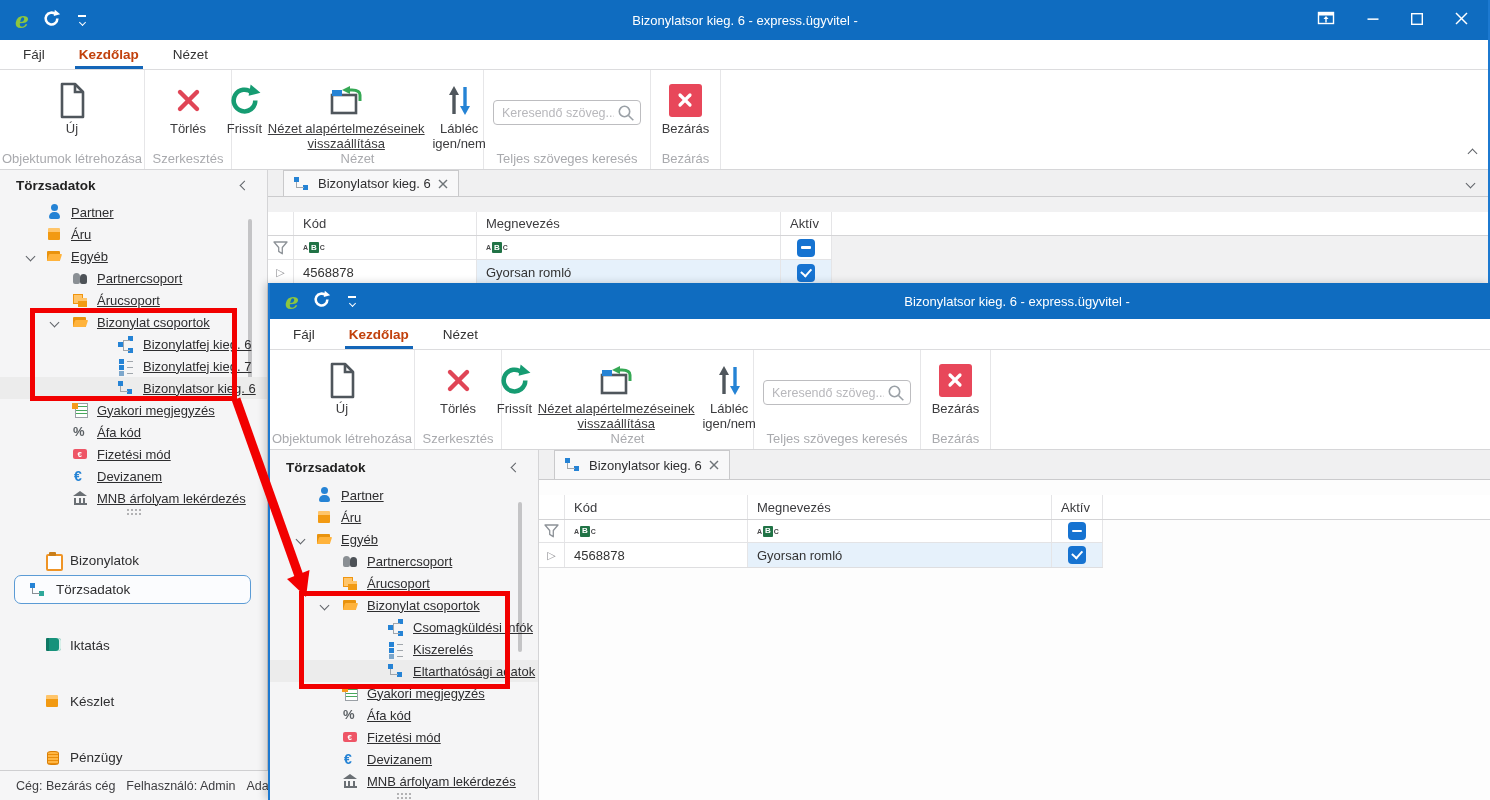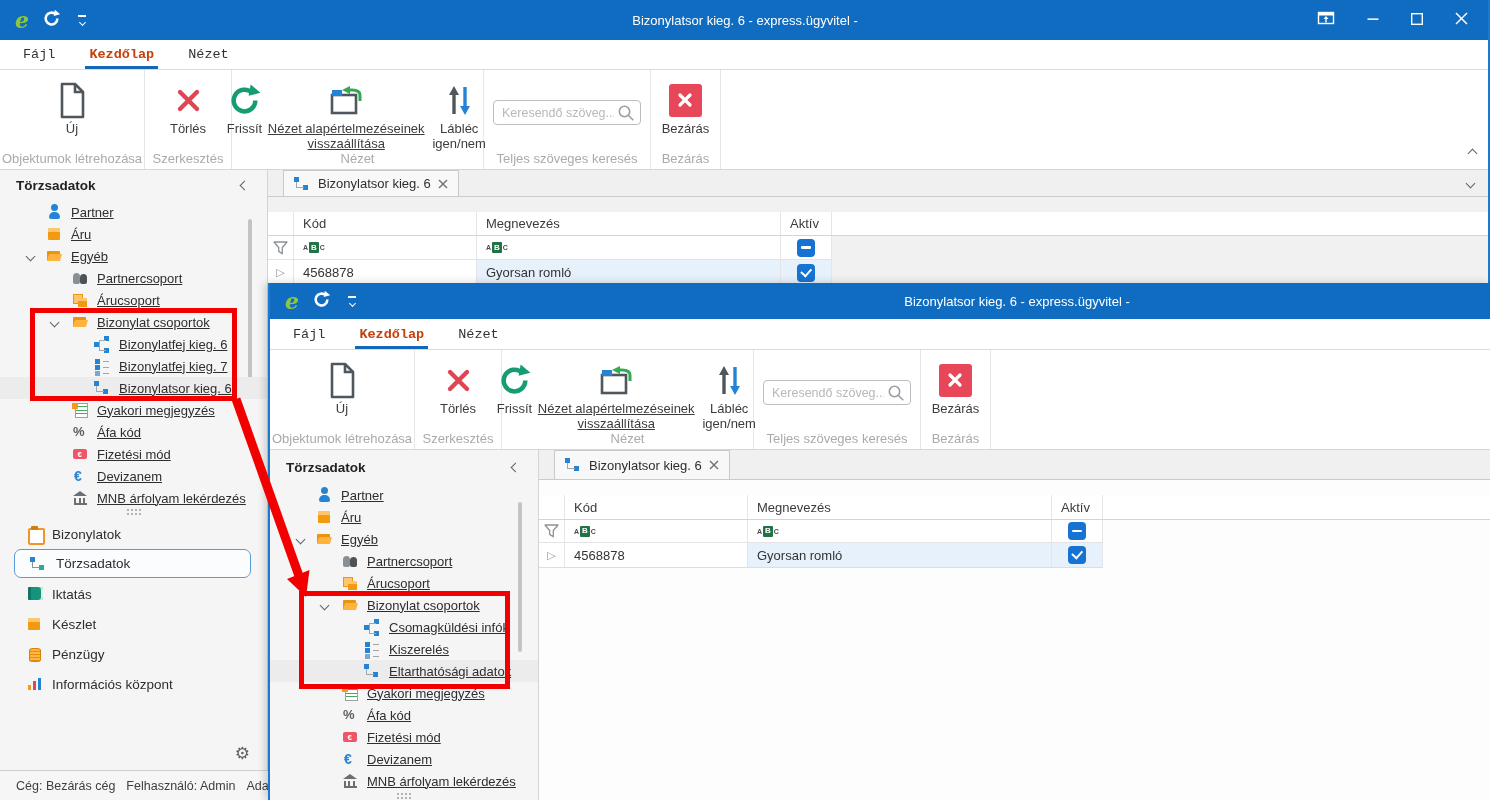--- a/index.html
+++ b/index.html
@@ -26,21 +26,21 @@
 .chv.white { border-color:#fff; width:5px; height:5px; }
 .chv.down { transform:rotate(45deg); }
 .chv.up { transform:rotate(-135deg); }
 .chv.left { transform:rotate(135deg); }
 .wbtns { position:absolute; right:22px; top:0; height:100%; display:flex; align-items:center; gap:32px; }
 .edge-r { position:absolute; right:0; top:0; width:2px; height:283px; background:#1c79d0; z-index:5; }
 
 
 .menurow { height:30px; background:#fff; border-bottom:1px solid #dcdcde; display:flex; align-items:flex-end; padding-left:6px; }
 .inner .menurow { height:31px; }
-.mtab { padding:0 17px; height:100%; display:flex; align-items:center; font-size:13.5px; color:#333; position:relative;font-family:Liberation Mono, monospace; }
+.mtab { padding:0 17px; height:100%; display:flex; align-items:center; font-size:13.5px; color:#333; position:relative; }
 .mtab.active { font-weight:bold; color:#c2410c; }
 .mtab.active::after { content:""; position:absolute; left:13px; right:13px; bottom:0; height:3px; background:#1466b8; }
 
 
 .ribbon { position:relative; height:100px; background:#fff; border-bottom:1px solid #d6d6d8; display:flex; }
 .rgroup { position:relative; border-right:1px solid #e6e6e8; display:flex; justify-content:center; }
 .rgroup .glabel { position:absolute; bottom:3px; left:0; right:0; text-align:center; font-size:13px; color:#a9aaae; white-space:nowrap; overflow:hidden; }
 .g-create { width:145px; } .g-edit { width:87px; } .g-view { width:252px; gap:4px; } .g-search { width:167px; } .g-close { width:70px; }
 .rbtn { display:flex; flex-direction:column; align-items:center; padding-top:8px; }
 .rbtn .icn { height:44px; display:flex; align-items:center; justify-content:center; }
@@ -59,31 +59,31 @@
 
 
 .sidebar { width:268px; flex:none; background:#f5f5f6; border-right:1px solid #d4d4d6; display:flex; flex-direction:column; position:relative; overflow:hidden; }
 .inner .sidebar { width:269px; }
 .sbheader { height:31px; flex:none; display:flex; align-items:center; justify-content:space-between; padding:0 19px 0 16px; }
 .inner .sbheader { height:34px; }
 .sbheader .sbtitle { font-size:13.5px; font-weight:bold; color:#222; }
 .tree { position:relative; height:305px; flex:none; overflow:hidden; }
 .inner .tree { height:auto; flex:1; }
 .titem { position:relative; height:22px; display:flex; align-items:center; gap:8px; font-size:13px; color:#2e2e30;text-decoration:underline; }
-.titem.lvl1 { padding-left:46px; } .titem.lvl2 { padding-left:72px; } .titem.lvl3 { padding-left:94px; }
+.titem.lvl1 { padding-left:46px; } .titem.lvl2 { padding-left:72px; } .titem.lvl3 { padding-left:118px; }
 .titem.sel { background:#ececec; }
 .titem .expander { display:none; position:absolute; }
 .titem.exp .expander { display:block; }
 .titem.lvl1 .expander { left:27px; } .titem.lvl2 .expander { left:51px; }
 .tlabel { white-space:nowrap; }
 .vthumb { position:absolute; left:248px; width:4px; background:#c4c4c6; border-radius:2px; }
 .grip { height:10px; flex:none; display:flex; justify-content:center; align-items:center; }
 .grip i { display:block; width:2px; height:2px; background:#b2b2b4; box-shadow:4px 0 0 #b2b2b4, 8px 0 0 #b2b2b4, 12px 0 0 #b2b2b4, 0 4px 0 #b2b2b4, 4px 4px 0 #b2b2b4, 8px 4px 0 #b2b2b4, 12px 4px 0 #b2b2b4; margin:-3px 12px 0 0; }
 .navlist { flex:none; padding-top:3px; }
-.nitem { height:30px; display:flex; align-items:center; gap:9px; padding-left:26px; font-size:13.5px; color:#2e2e30; }
+.nitem { height:30px; display:flex; align-items:center; gap:9px; padding-left:44px; font-size:13.5px; color:#2e2e30;margin-top:26px; }
 .nitem.sel { height:29px; margin:0 16px 1px 14px; padding-left:15px; border:1px solid #5b9bd5; border-radius:7px; background:#fbfcfe; }
 .gearrow { margin-top:auto; flex:none; height:34px; display:flex; align-items:center; justify-content:flex-end; padding-right:17px; font-size:17px; color:#5f6368; }
 
 
 .statusbar { position:absolute; left:0; right:0; bottom:0; height:30px; background:#f6f6f7; border-top:1px solid #cfcfd1; display:flex; align-items:center; gap:11px; padding-left:16px; font-size:12.5px; color:#3e3e41; white-space:nowrap; overflow:hidden; }
 
 
 .content { flex:1; display:flex; flex-direction:column; overflow:hidden; background:#f1f1f2; }
 .inner .content { background:#fdfdfd; }
 .doctabs { position:relative; height:27px; flex:none; background:#f0f0f1; border-bottom:1px solid #cbcbcd; display:flex; align-items:flex-end; }

